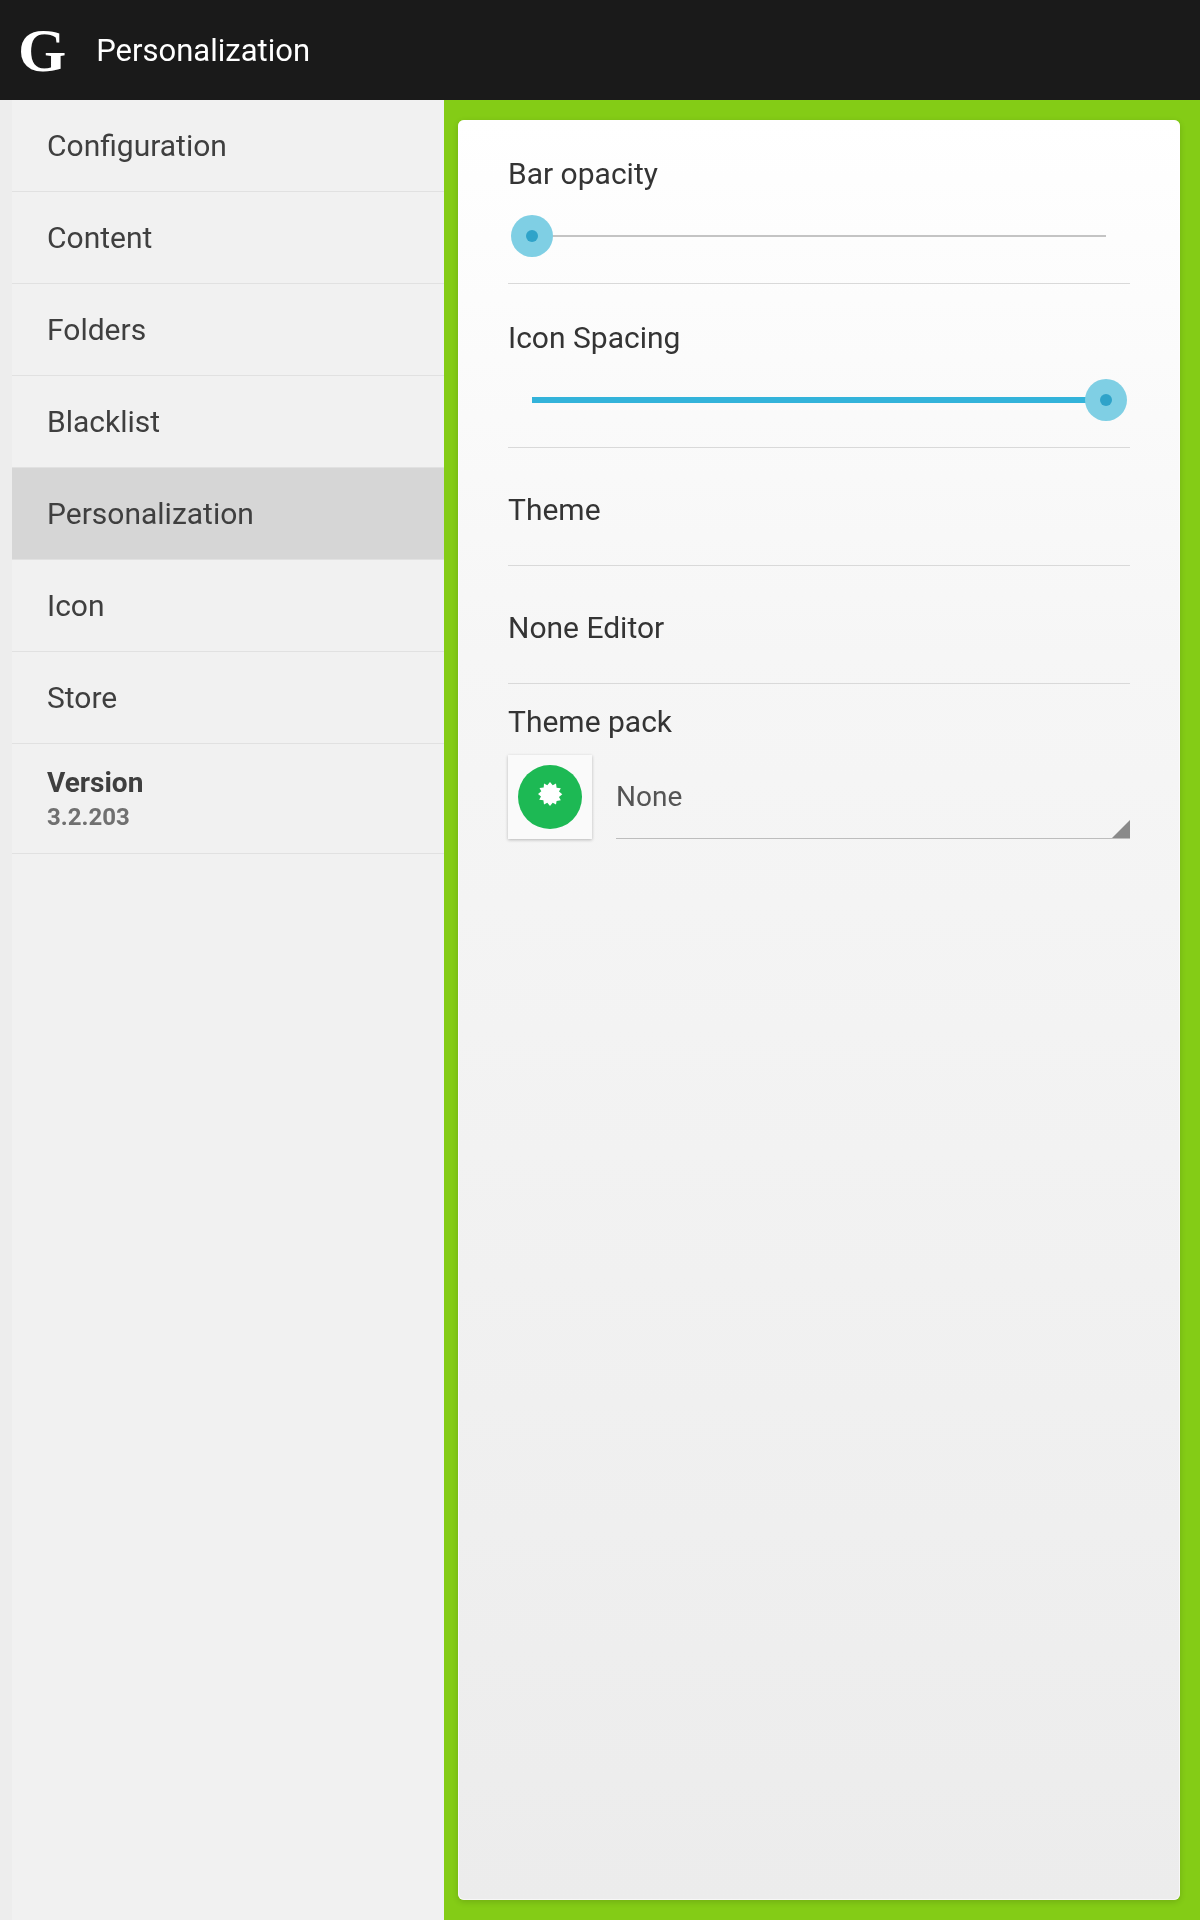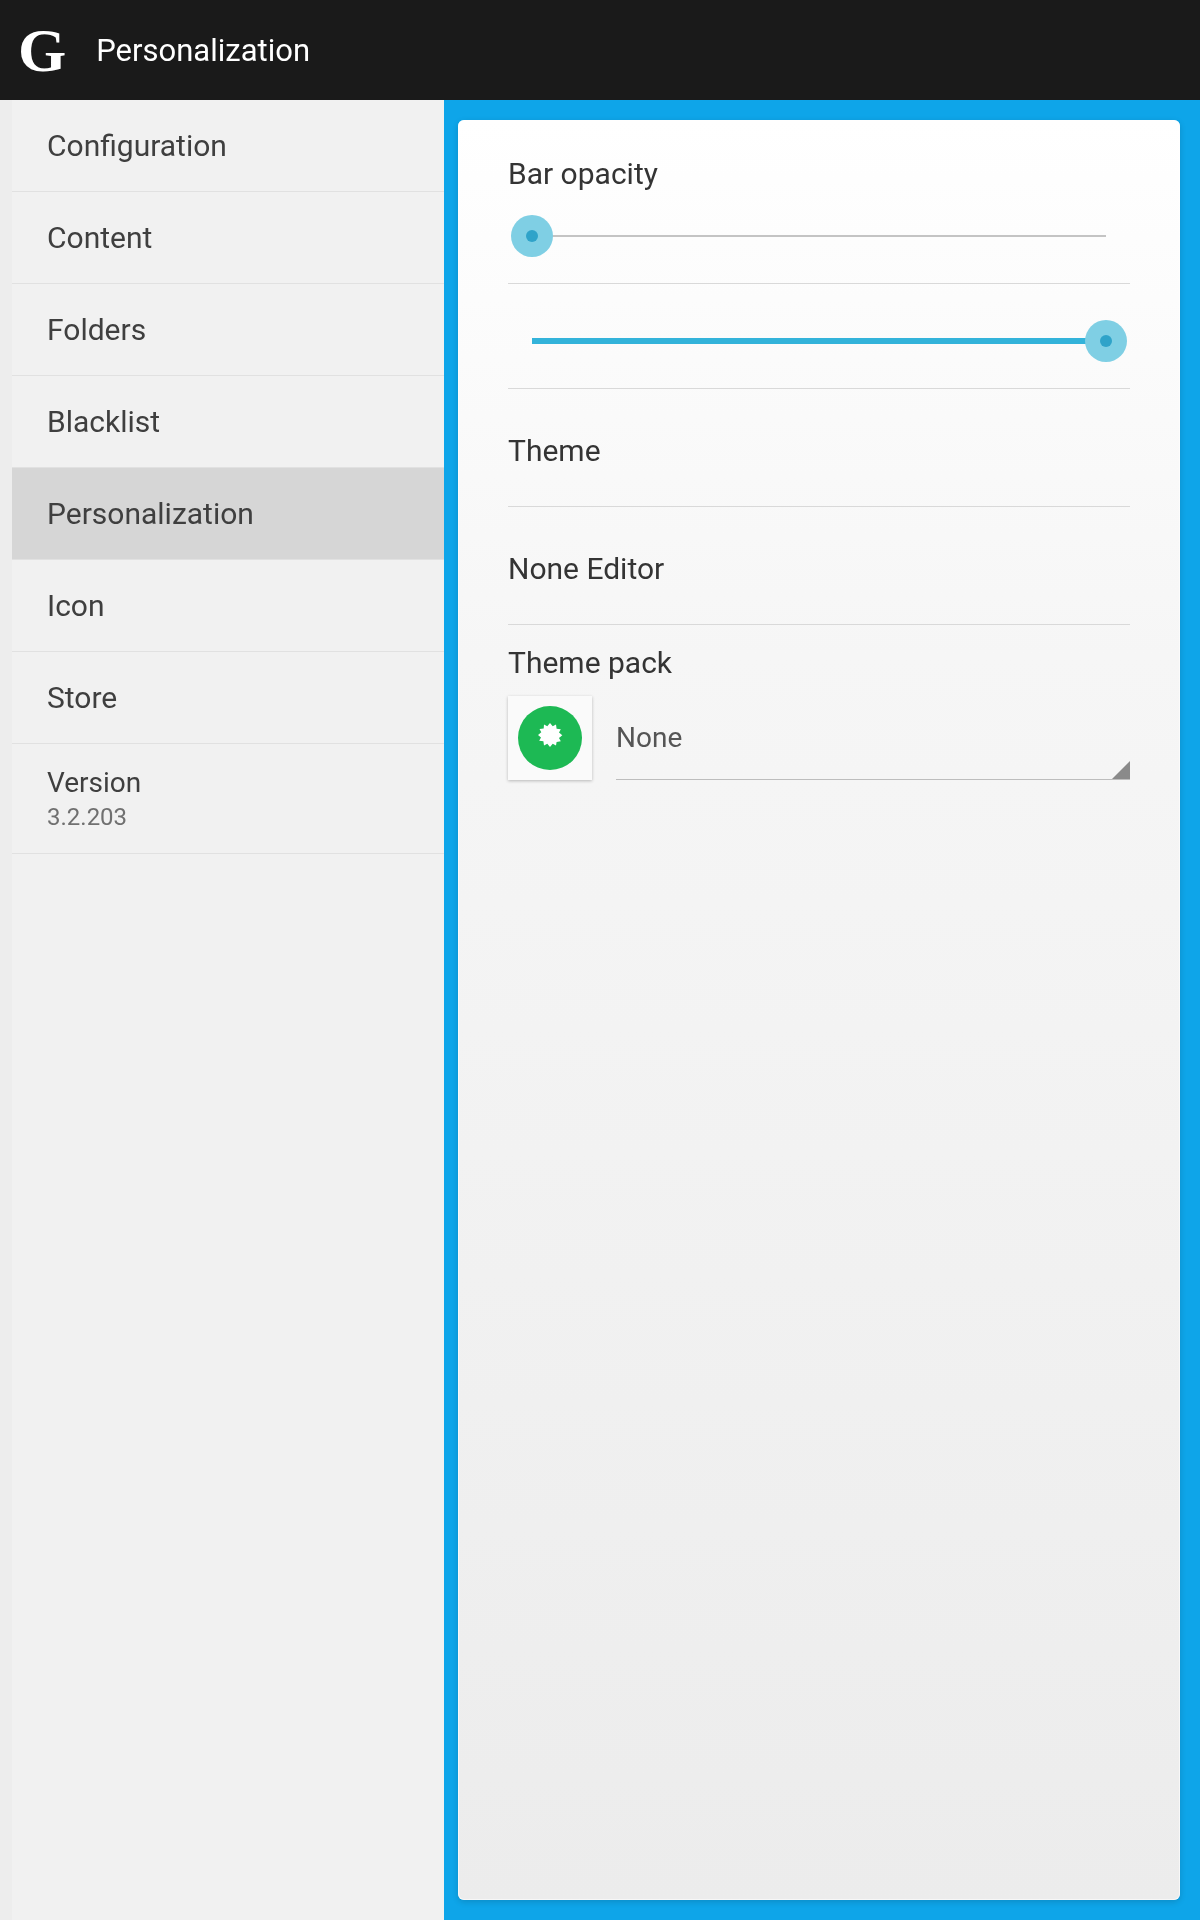--- a/index.html
+++ b/index.html
@@ -47,33 +47,33 @@
     padding: 28px 35px;
     font-size: 30px;
     color: #3f3f3f;
     border-bottom: 1px solid #e1e1e1;
     cursor: pointer;
   }
   .sidebar .nav-item.active {
     background: #d6d6d6;
   }
   .sidebar .nav-item.version {
-    padding-top: 22px; padding-bottom: 22px;
+    padding-top: 22px; padding-bottom: 22px; font-weight: bold;
   }
   .sidebar .nav-item.version .v-lab { font-size: 28px; margin-bottom: 4px; }
   .sidebar .nav-item.version .v-val {
     font-size: 24px;
     color: #707070;
   }
 
   
   .main-wrap {
     flex: 1 1 auto;
     padding: 20px 20px 20px 14px;
-    background: #0ea5e9;
+    background: #84cc16;
   }
   .panel {
     width: 100%;
     height: 100%;
     background: linear-gradient(180deg, #ffffff 0%, #f6f6f6 30%, #ececec 100%);
     border-radius: 6px;
     box-shadow: 0 2px 6px rgba(0,0,0,0.15), inset 0 0 0 1px rgba(255,255,255,0.6);
     position: relative;
     overflow: hidden;
   }
@@ -222,20 +222,21 @@
           <div class="label">Bar opacity</div>
           <div class="slider">
             <div class="track-bg"></div>
             <div class="track-fill" id="bo-fill" style="width: calc(0% + 0px); right: auto;"></div>
             <div class="thumb" id="bo-thumb" style="left: calc(0% + 24px);"></div>
           </div>
           <div class="divider"></div>
         </div>
 
         <div class="section">
+          <div class="label">Icon Spacing</div>
           <div class="slider">
             <div class="track-bg"></div>
             <div class="track-fill" id="is-fill" style="width: calc(100% - 48px); right: auto;"></div>
             <div class="thumb" id="is-thumb" style="left: calc(100% - 24px);"></div>
           </div>
           <div class="divider"></div>
         </div>
 
         <div class="row">
           <span>Theme</span>

